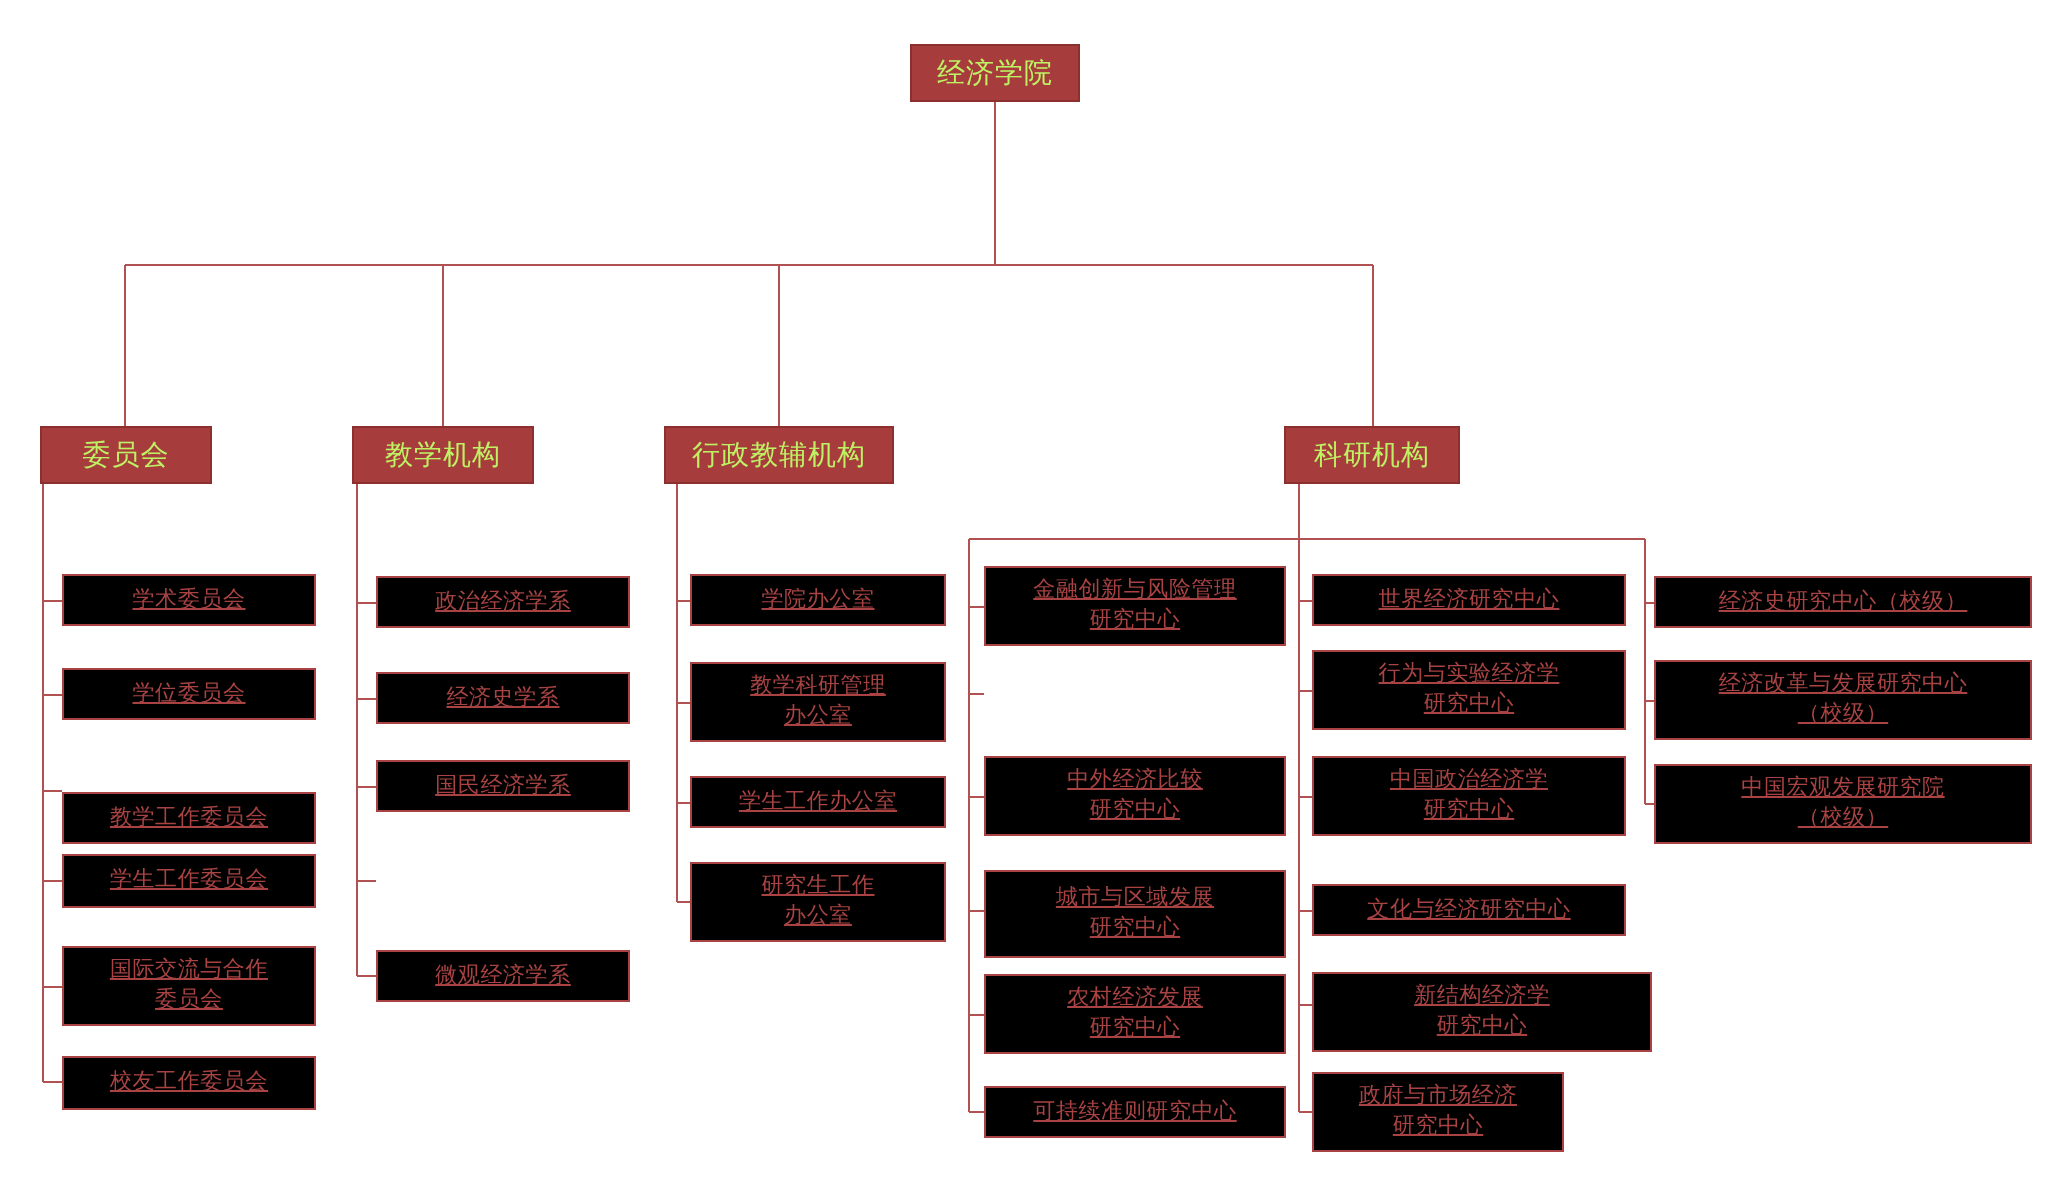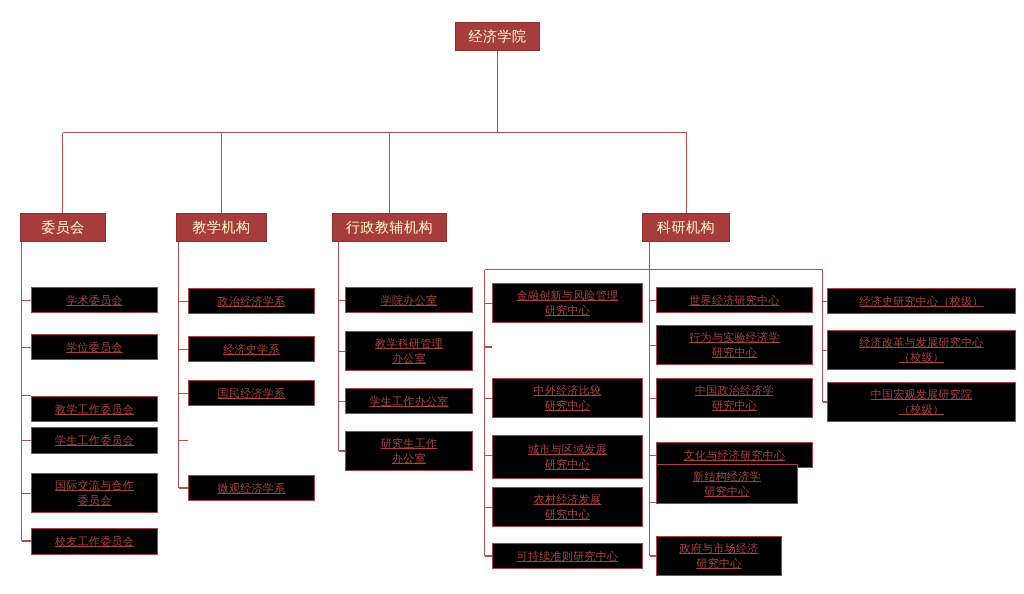--- a/index.html
+++ b/index.html
@@ -9,21 +9,21 @@
     --red:#a94343;
     --line:#b05252;
   }
   html,body{margin:0;padding:0;background:#ffffff;}
   body{font-family:"Liberation Sans","DejaVu Sans",sans-serif;}
   .canvas{position:relative;width:1024px;height:594px;background:#fff;overflow:hidden;}
   .wires{position:absolute;left:0;top:0;width:1024px;height:594px;}
   .wires path{stroke:var(--line);stroke-width:1.3;fill:none;shape-rendering:crispEdges;}
   .hbox{
     position:absolute;box-sizing:border-box;
-    background:var(--fill);border:1px solid var(--edge);color:#fef9c3;
+    background:var(--fill);border:1px solid var(--edge);color:#bef264;
     display:flex;align-items:center;justify-content:center;
     font-size:14px;letter-spacing:.5px;text-align:center;
   }
   .nbox{
     position:absolute;box-sizing:border-box;
     background:#000000;border:1.6px solid var(--red);color:var(--red);
     display:flex;align-items:center;justify-content:center;
     font-size:11px;line-height:1.32;text-align:center;white-space:pre-line;
     letter-spacing:.3px;
     text-decoration:underline;
@@ -81,21 +81,21 @@
   <div class="nbox" style="left:492px;top:487px;width:151px;height:40px">农村经济发展
 研究中心</div>
   <div class="nbox" style="left:492px;top:543px;width:151px;height:26px">可持续准则研究中心</div>
 
   <div class="nbox" style="left:656px;top:287px;width:157px;height:26px">世界经济研究中心</div>
   <div class="nbox" style="left:656px;top:325px;width:157px;height:40px">行为与实验经济学
 研究中心</div>
   <div class="nbox" style="left:656px;top:378px;width:157px;height:40px">中国政治经济学
 研究中心</div>
   <div class="nbox" style="left:656px;top:442px;width:157px;height:26px">文化与经济研究中心</div>
-  <div class="nbox" style="left:656px;top:464px;width:142px;height:40px">新结构经济学
+  <div class="nbox" style="left:656px;top:486px;width:170px;height:40px">新结构经济学
 研究中心</div>
   <div class="nbox" style="left:656px;top:536px;width:126px;height:40px">政府与市场经济
 研究中心</div>
 
   <div class="nbox" style="left:827px;top:288px;width:189px;height:26px">经济史研究中心（校级）</div>
   <div class="nbox" style="left:827px;top:330px;width:189px;height:40px">经济改革与发展研究中心
 （校级）</div>
   <div class="nbox" style="left:827px;top:382px;width:189px;height:40px">中国宏观发展研究院
 （校级）</div>
 

